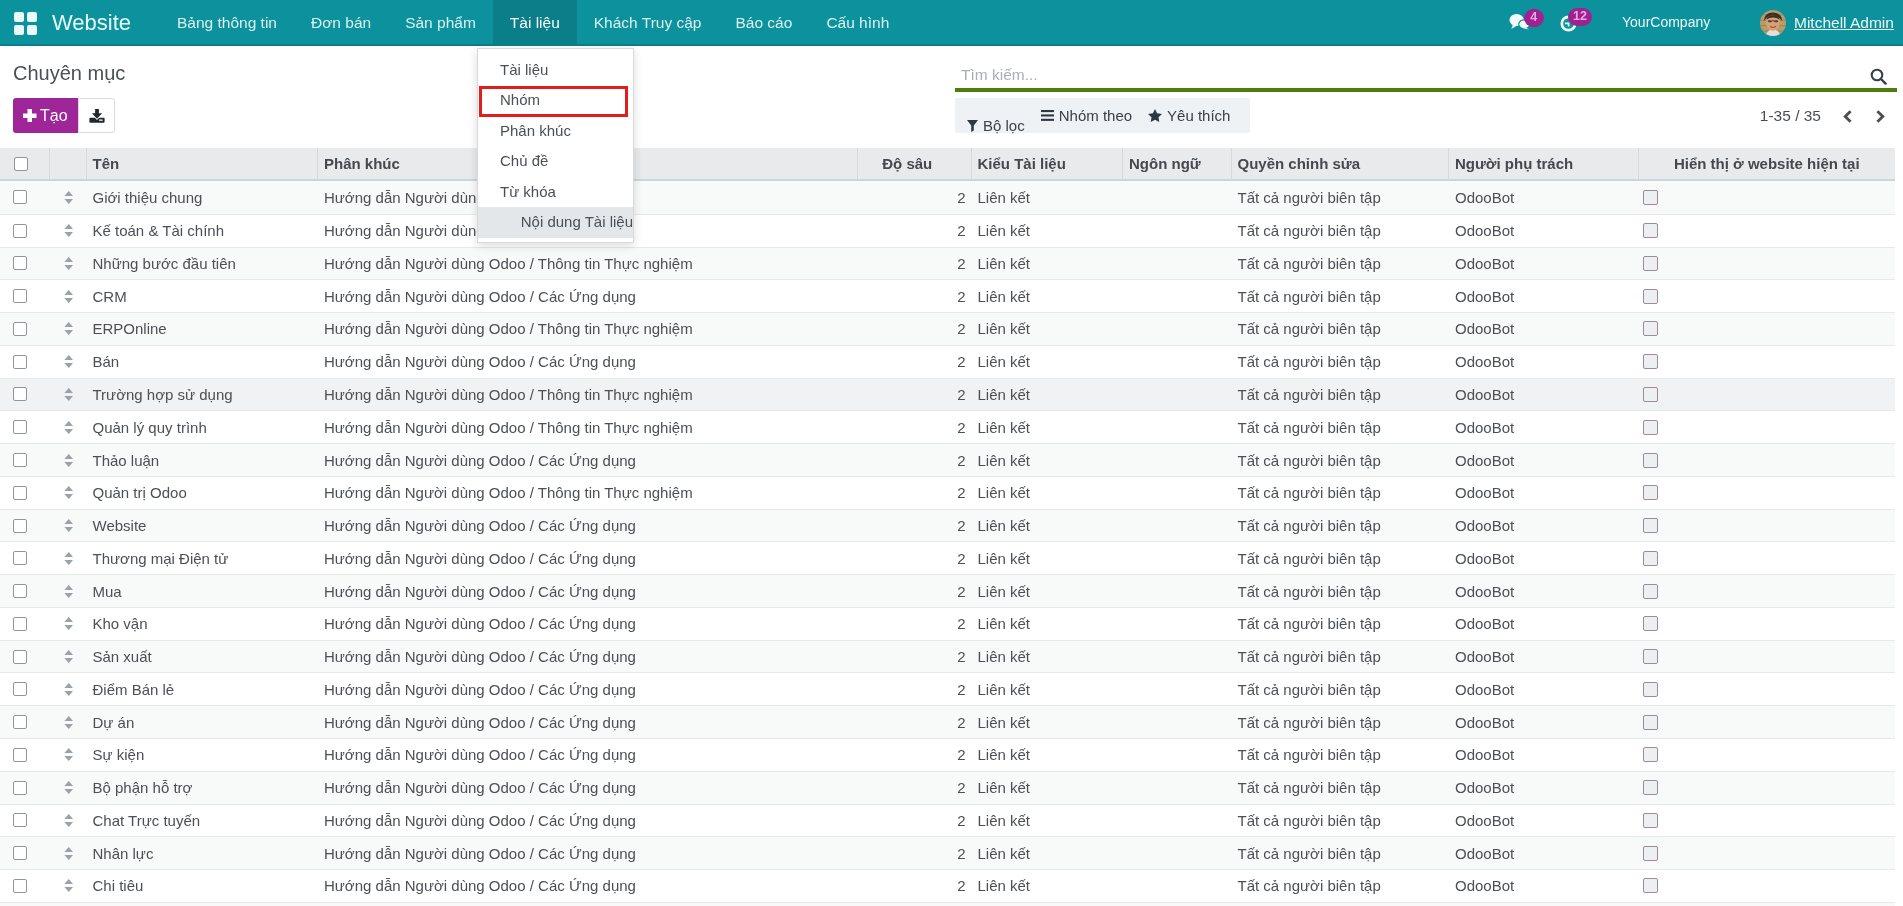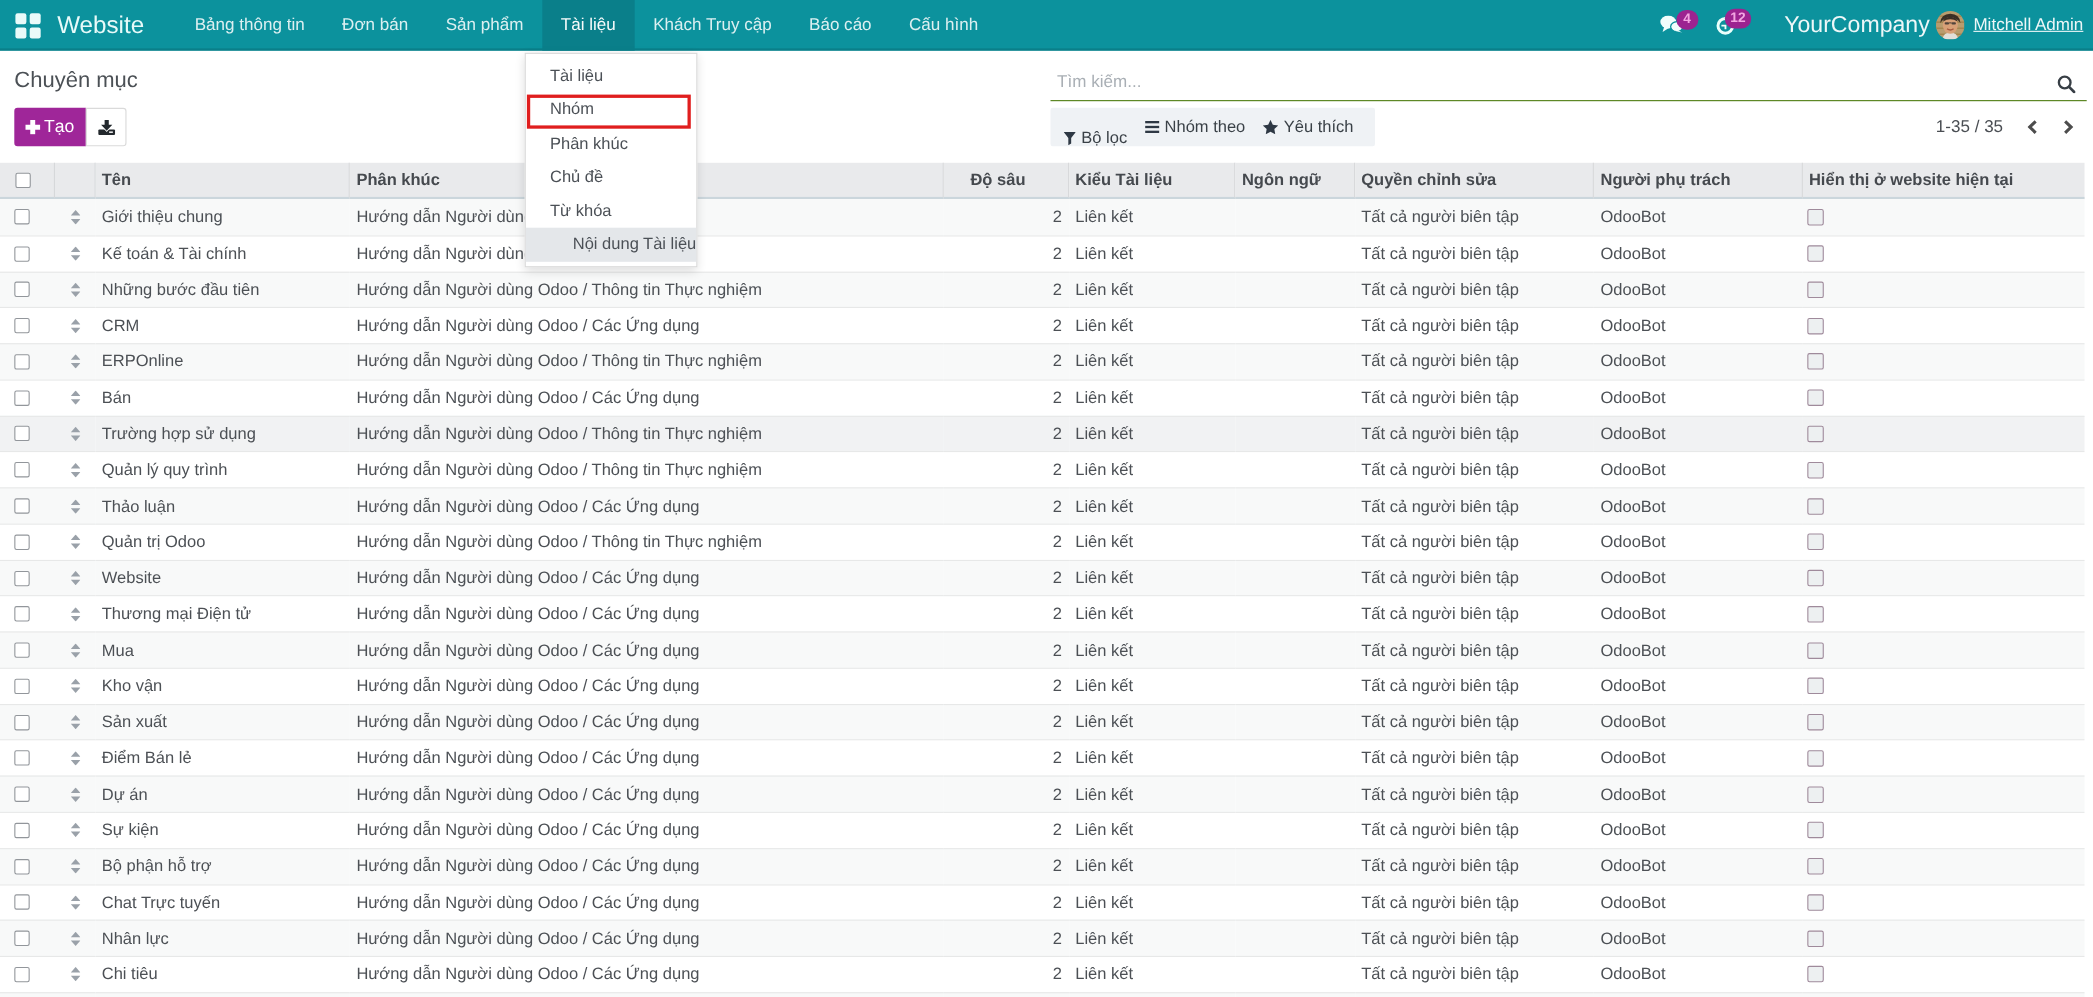--- a/index.html
+++ b/index.html
@@ -20,57 +20,57 @@
     color:rgba(255,255,255,.86); cursor:pointer; }
   .nav-item.active { background:#0A7F8A; color:rgba(255,255,255,.97); }
   .icon-chat { position:absolute; left:1509px; top:14px; }
   .icon-clock { position:absolute; left:1560px; top:15px; }
   .nav-badge { position:absolute; background:#9C2390; color:#F3A5E2; font-size:12.5px;
     font-weight:bold; border-radius:9px; height:17.5px; min-width:19.5px; line-height:17.5px;
     text-align:center; padding:0 5px; }
   .badge-chat { left:1524px; top:9px; }
   .badge-clock { left:1568px; top:8px; }
   .company { position:absolute; left:1622px; top:0; height:56px; line-height:45px;
-    font-size:21px; color:rgba(255,255,255,.93); }
+    font-size:14px; color:rgba(255,255,255,.93); }
   .avatar { position:absolute; left:1760px; top:10px; width:26px; height:26px;
     border-radius:50%; overflow:hidden; }
   .username { position:absolute; left:1794px; top:0; height:46px; line-height:45px;
     font-size:15.5px; color:rgba(255,255,255,.93);text-decoration:underline; }
 
   
   .page-title { position:absolute; left:13px; top:62px; font-size:20px; color:#4B5055; }
   .btn-create { position:absolute; left:13px; top:98px; width:65px; height:35px;
     background:#9F2699; color:#fff; border:none; border-radius:3px 0 0 3px;
     font-size:16px; font-family:inherit; cursor:pointer; display:flex;
     align-items:center; justify-content:center; gap:3px; }
   .btn-export { position:absolute; left:78px; top:98px; width:37px; height:35px;
     background:#fff; border:1px solid #DADADA; border-radius:0 3px 3px 0;
     cursor:pointer; display:flex; align-items:center; justify-content:center; }
   .searchbar { position:absolute; left:955px; top:60px; width:942px; height:32px;
-    border-bottom:1px solid #4d7c0f; }
+    border-bottom:4px solid #4d7c0f; }
   .search-placeholder { position:absolute; left:6px; top:0; line-height:30px;
     font-size:15.5px; color:#A9AFB5; }
   .search-icon { position:absolute; right:10px; top:8px; }
   .filter-group { position:absolute; left:955px; top:98px; height:35px;
     background:#EFF2F5; border-radius:2px; display:flex; align-items:center; padding:0 12px 0 12px; }
   .filter-btn { display:flex; align-items:center; gap:5px; padding:0 8px;
     font-size:15px; color:#3A4147; cursor:pointer; height:35px; }
   .filter-btn:first-child { padding-left:0;margin-top:20px; }
   .pager { position:absolute; top:98px; left:1740px; width:163px; height:35px; }
   .pager-text { position:absolute; right:82px; top:0; line-height:35px; font-size:15.5px; color:#4A4E53; }
   .pager-prev { position:absolute; left:103px; top:11px; cursor:pointer; }
   .pager-next { position:absolute; left:136px; top:11px; cursor:pointer; }
 
   
   .listview { position:absolute; left:0; top:148px; width:1895px; }
   table { border-collapse:separate; border-spacing:0; table-layout:fixed; width:1895px; }
   th { background:#E9EAEC; height:33px; font-size:15px; font-weight:bold; color:#45494E;
     text-align:left; padding:0 6px; border-right:1px solid #D6D8DA;
     border-bottom:2px solid #CBD6DC; white-space:nowrap; overflow:hidden; }
-  th:last-child { border-right:none; }
+  th:last-child { border-right:none;text-align:center; }
   th.num { text-align:center; padding-right:20px; }
   td { height:32.77px; font-size:15px; color:#4C5055; padding:0 6px;
     border-top:1px solid #E7E8E8; white-space:nowrap; overflow:hidden; }
   tbody tr:first-child td { border-top:none; }
   tbody tr:nth-child(odd) td { background:#F8F9F9; }
   tbody tr.hovered td { background:#F1F2F3; }
   td.num { text-align:right; }
   td.c-name { padding-left:6px; }
   .cb { width:14px; height:14px; border:1px solid #92969B; border-radius:2px;
     background:#fff; margin-left:7px; display:block; }

